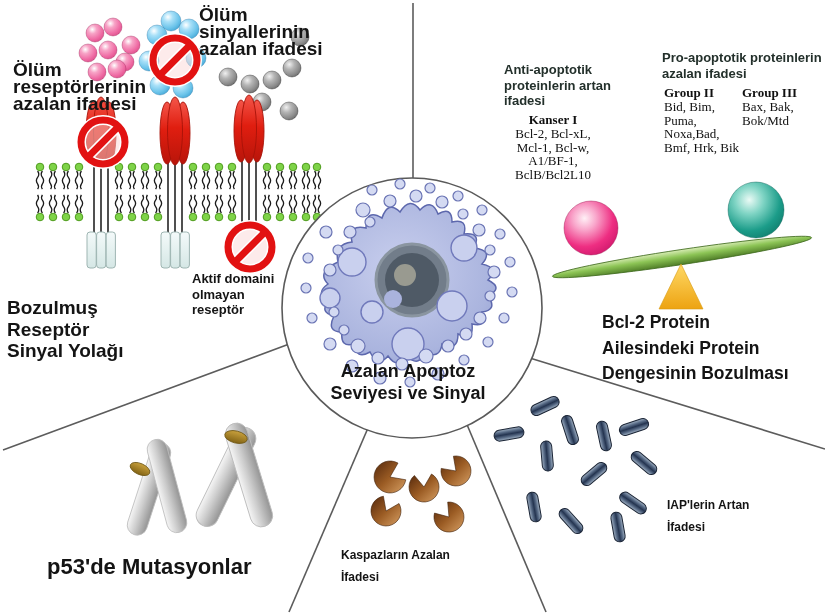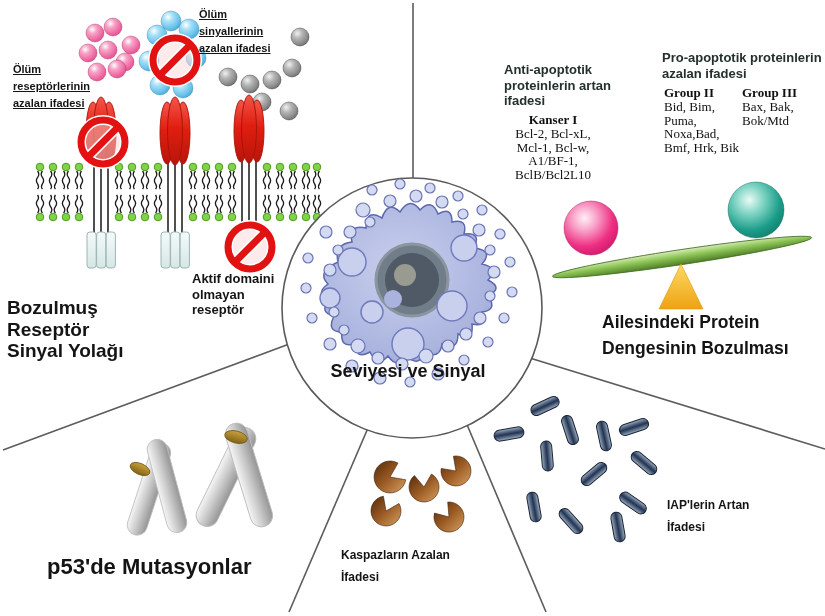--- a/index.html
+++ b/index.html
@@ -1,20 +1,20 @@
 <!DOCTYPE html>
 <html><head>
 <meta charset="utf-8">
 <style>
   html,body{margin:0;padding:0;background:#fff;}
   #stage{position:relative;width:825px;height:616px;background:#ffffff;overflow:hidden;
          font-family:"Liberation Sans",sans-serif;}
   #scene{position:absolute;left:0;top:0;}
   .lbl{position:absolute;font-weight:700;color:#141414;white-space:nowrap;}
-  .sm{font-size:11px;line-height:17px;text-decoration:underline;}
+  .sm{font-size:19px;line-height:17px;}
   .xs{font-size:13px;line-height:15.5px;}
   .big{font-size:19px;line-height:21.5px;}
   .mid{font-size:12px;line-height:22px;}
   .bcl{font-size:17.5px;line-height:25.5px;}
   .ctr{font-size:18px;line-height:22px;text-align:center;}
   .hdr{font-size:13px;line-height:15.5px;color:#23302b;}
   .serif{font-family:"Liberation Serif",serif;font-weight:400;font-size:13px;line-height:13.8px;color:#111;}
   .serif .gt{font-weight:700;}
   .cen{text-align:center;}
 </style>
@@ -390,25 +390,27 @@
   <div>Bmf, Hrk, Bik</div>
 </div>
 
 <div class="lbl serif" style="left:742px;top:86px;">
   <div class="gt">Group III</div>
   <div>Bax, Bak,</div>
   <div>Bok/Mtd</div>
 </div>
 
 <div class="lbl bcl" style="left:602px;top:310px;">
+  <div>Bcl-2 Protein</div>
   <div>Ailesindeki Protein</div>
   <div>Dengesinin Bozulması</div>
 </div>
 
 <div class="lbl ctr" style="left:313px;top:360px;width:190px;">
+  <div>Azalan Apoptoz</div>
   <div>Seviyesi ve Sinyal</div>
 </div>
 
 <div class="lbl big" style="left:47px;top:556px;font-size:22px;">
   <div>p53'de Mutasyonlar</div>
 </div>
 
 <div class="lbl mid" style="left:341px;top:544px;">
   <div>Kaspazların Azalan</div>
   <div>İfadesi</div>

